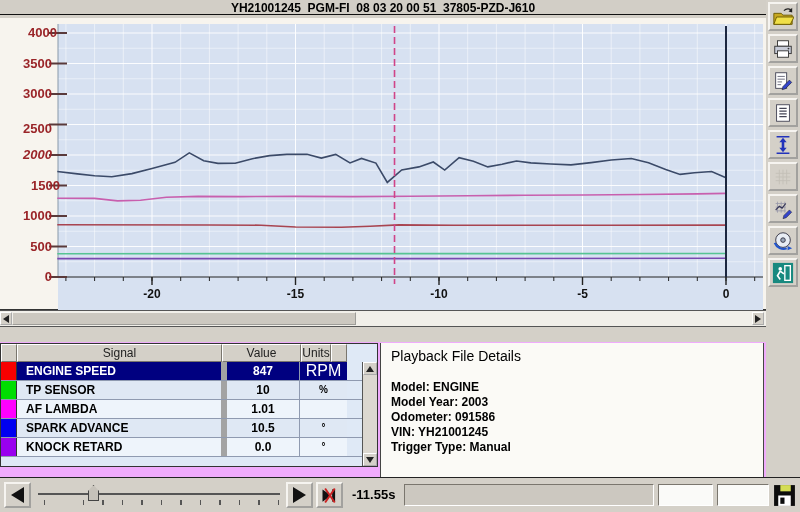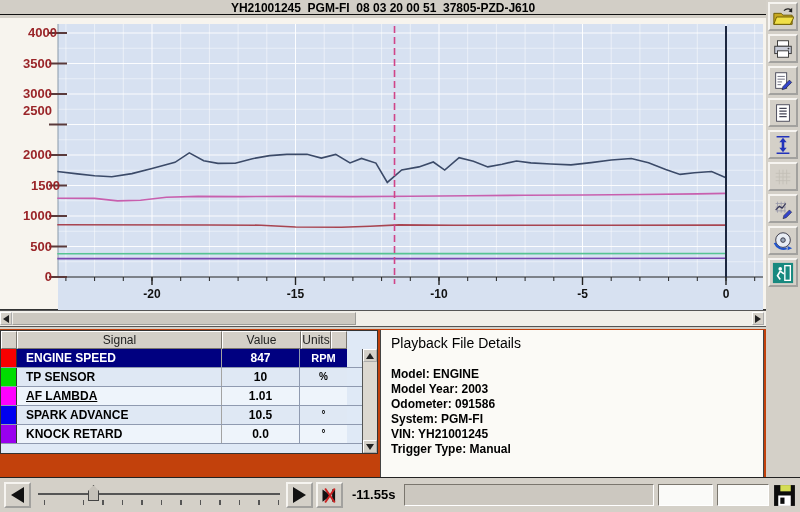--- a/index.html
+++ b/index.html
@@ -33,34 +33,34 @@
     border:1px outset #fff;display:flex;align-items:center;justify-content:center;}
   .hs-thumb{position:absolute;left:12px;top:1px;width:344px;height:13px;background:#ccc8c0;
     border:1px outset #f2f0ea;}
   .tri{width:0;height:0;}
   .tri.l{border-top:4px solid transparent;border-bottom:4px solid transparent;border-right:6px solid #222;}
   .tri.r{border-top:4px solid transparent;border-bottom:4px solid transparent;border-left:6px solid #222;}
   .tri.u{border-left:4px solid transparent;border-right:4px solid transparent;border-bottom:6px solid #222;}
   .tri.d{border-left:4px solid transparent;border-right:4px solid transparent;border-top:6px solid #222;}
 
   
-  .lower{position:absolute;left:0;top:329px;width:766px;height:150px;background:#c2410c;}
+  .lower{position:absolute;left:0;top:342px;width:766px;height:150px;background:#f0abfc;}
   .sigtable{position:absolute;left:0;top:1px;width:378px;height:124px;background:#dfe9f6;
     border:1px solid #333;}
   .thead{display:flex;height:18px;}
   .th{background:#d4d0c8;border-top:1px solid #fff;border-left:1px solid #fff;
     border-right:1px solid #7a766e;border-bottom:1px solid #7a766e;
     font:12px "Liberation Sans",sans-serif;color:#222;text-align:center;line-height:16px;}
   .srow{display:flex;height:19px;border-bottom:1px solid #8f9ab0;font:bold 12px "Liberation Sans",sans-serif;}
   .srow .swatch{width:16px;border-right:1px solid #333;}
   .srow .c-sig{width:204px;padding-left:9px;line-height:18px;overflow:hidden;}
-  .srow .c-val{width:78px;text-align:center;line-height:18px;border-left:1px solid #a3a3a3;}
+  .srow .c-val{width:78px;text-align:center;line-height:18px;border-left:6px solid #a3a3a3;}
   .srow .c-unit{width:48px;text-align:center;line-height:18px;font-size:10px;border-left:1px solid #8f9ab0;}
   .srow.sel .c-sig,.srow.sel .c-val,.srow.sel .c-unit{background:#000080;color:#fff;}
-  .srow.sel .c-unit{font-size:11px;font-weight:bold;}
+  .srow.sel .c-unit{font-size:16px;font-weight:normal;}
   .vscroll{position:absolute;right:0;top:18px;bottom:0;width:15px;background:#dcd8d0;
     border-left:1px solid #555;}
   .vs-btn{position:absolute;left:0;width:14px;height:13px;background:#d4d0c8;border:1px outset #fff;
     display:flex;align-items:center;justify-content:center;}
   .details{position:absolute;left:380px;top:1px;width:384px;height:148px;background:#fbfaf6;
     border-left:1px solid #444;border-right:1px solid #444;padding:5px 10px;}
   .dtitle{font:14px "Liberation Sans",sans-serif;color:#000;margin-bottom:16px;}
   .dline{font:bold 12px "Liberation Sans",sans-serif;line-height:15px;color:#000;}
 
   
@@ -184,22 +184,22 @@
       <polyline points="-0.7,174.2 36.6,174.4 59.6,176.9 82.5,176.3 108.4,173.2 139.9,172.4 183.0,172.6 237.5,172.4 294.9,172.6 352.3,172.3 409.7,171.7 467.1,171.3 524.5,171.0 581.9,170.5 639.3,169.9 668.0,169.4" fill="none" stroke="#c85fae" stroke-width="1.6"></polyline>
       <polyline points="-0.7,147.5 19.4,149.9 36.6,151.7 53.8,152.7 73.9,149.6 94.0,144.4 117.0,138.3 131.3,128.9 145.7,136.8 160.0,139.4 177.2,139.2 194.4,134.7 211.7,131.6 228.9,130.4 249.0,130.3 263.3,134.1 277.7,130.4 292.0,138.9 303.5,134.4 317.9,139.1 329.3,158.4 343.7,145.9 360.9,142.9 375.3,138.0 386.7,146.1 401.1,133.7 415.4,137.2 429.8,142.9 444.1,140.2 458.5,137.0 472.8,138.9 492.9,140.0 513.0,140.9 533.1,138.6 553.2,136.0 573.3,134.5 590.5,138.8 607.7,145.5 622.1,150.4 636.4,148.8 653.6,147.5 668.0,153.7" fill="none" stroke="#3b4a68" stroke-width="1.6"></polyline>
       <line x1="336.515" y1="2" x2="336.515" y2="260" stroke="#d04488" stroke-width="1.6" stroke-dasharray="7 4"></line>
       <line x1="668" y1="2" x2="668" y2="253" stroke="#1c2740" stroke-width="2"></line>
     </svg>
   <div id="ylabels">
       <div class="ylab" style="top: 251px;">0</div>
       <div class="ylab" style="top: 220.5px;">500</div>
       <div class="ylab" style="top: 190px;">1000</div>
       <div class="ylab" style="top: 159.5px; margin-left: 8px;">1500</div>
-      <div class="ylab" style="top: 129px;">2000</div>
-      <div class="ylab" style="top: 85px; padding-left: 15px;">2500</div>
+      <div class="ylab" style="top: 129px; font-style: italic;">2000</div>
+      <div class="ylab" style="top: 103px; padding-left: 15px;">2500</div>
       <div class="ylab" style="top: 68px;">3000</div>
       <div class="ylab" style="top: 37.5px;">3500</div>
       <div class="ylab" style="top: 7px; padding-left: 28px;">4000</div>
     </div>
 </div>
 
 <div class="toolbar">
   <div class="tbtn">
     <svg viewBox="0 0 24 24">
       <path d="M2 8h8l2 2h10v10H2z" fill="#c8a820" stroke="#6b5a00"></path>
@@ -294,21 +294,21 @@
           <span class="c-unit">RPM</span>
         </div>
         <div class="srow">
           <span class="swatch" style="background: rgb(0, 221, 0);"></span>
           <span class="c-sig" style="background: rgb(223, 232, 244);">TP SENSOR</span>
           <span class="c-val" style="background: rgb(223, 232, 244);">10</span>
           <span class="c-unit" style="background: rgb(223, 232, 244);">%</span>
         </div>
         <div class="srow">
           <span class="swatch" style="background: rgb(255, 0, 255);"></span>
-          <span class="c-sig" style="background: rgb(238, 244, 251); text-decoration: underline;">AF LAMBDA</span>
+          <span class="c-sig" style="background: rgb(238, 244, 251);">AF LAMBDA</span>
           <span class="c-val" style="background: rgb(238, 244, 251);">1.01</span>
           <span class="c-unit" style="background: rgb(238, 244, 251);"></span>
         </div>
         <div class="srow">
           <span class="swatch" style="background: rgb(0, 0, 240);"></span>
           <span class="c-sig" style="background: rgb(223, 232, 244);">SPARK ADVANCE</span>
           <span class="c-val" style="background: rgb(223, 232, 244);">10.5</span>
           <span class="c-unit" style="background: rgb(223, 232, 244);">°</span>
         </div>
         <div class="srow">
@@ -326,21 +326,20 @@
           <span class="tri d"></span>
         </div>
     </div>
   </div>
   <div class="details">
     <div class="dtitle">Playback File Details</div>
     <div id="details-lines">
         <div class="dline">Model: ENGINE</div>
         <div class="dline">Model Year: 2003</div>
         <div class="dline">Odometer: 091586</div>
-        <div class="dline">System: PGM-FI</div>
         <div class="dline">VIN: YH21001245</div>
         <div class="dline">Trigger Type: Manual</div>
       </div>
   </div>
 </div>
 
 <div class="bottombar">
   <div class="pbtn" style="left:4px;">
       <span class="ptri-l"></span>
     </div>

